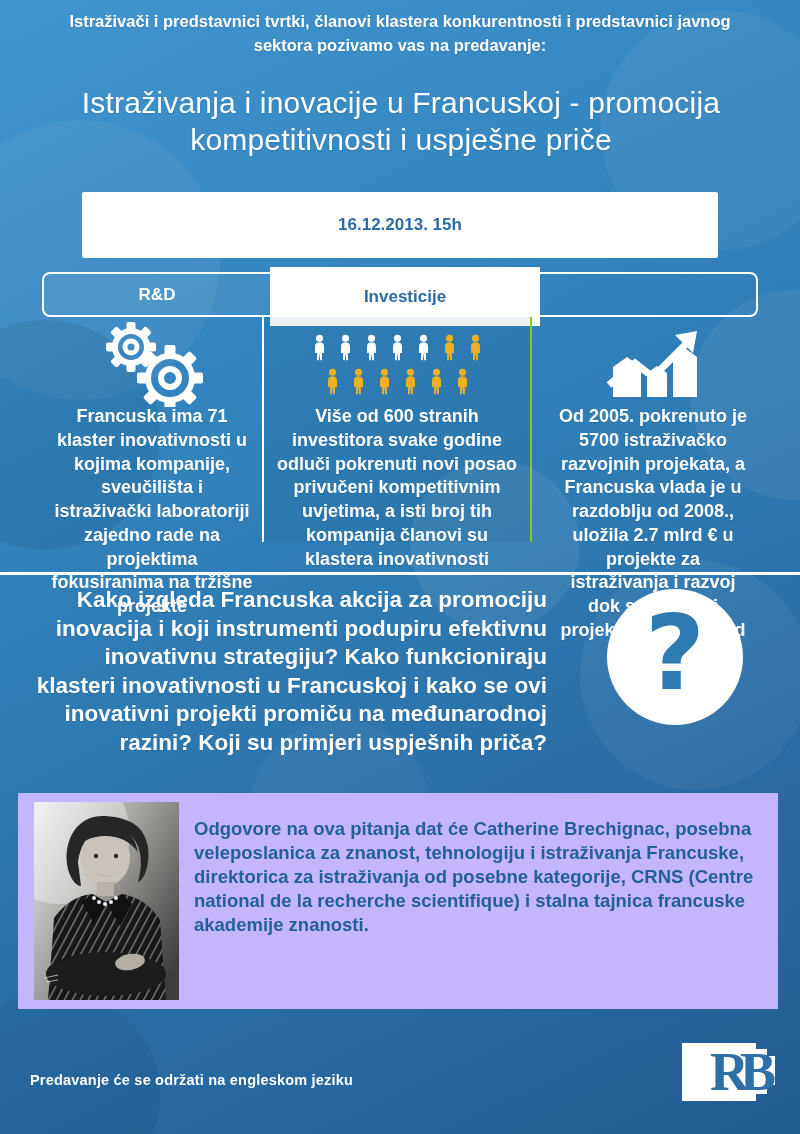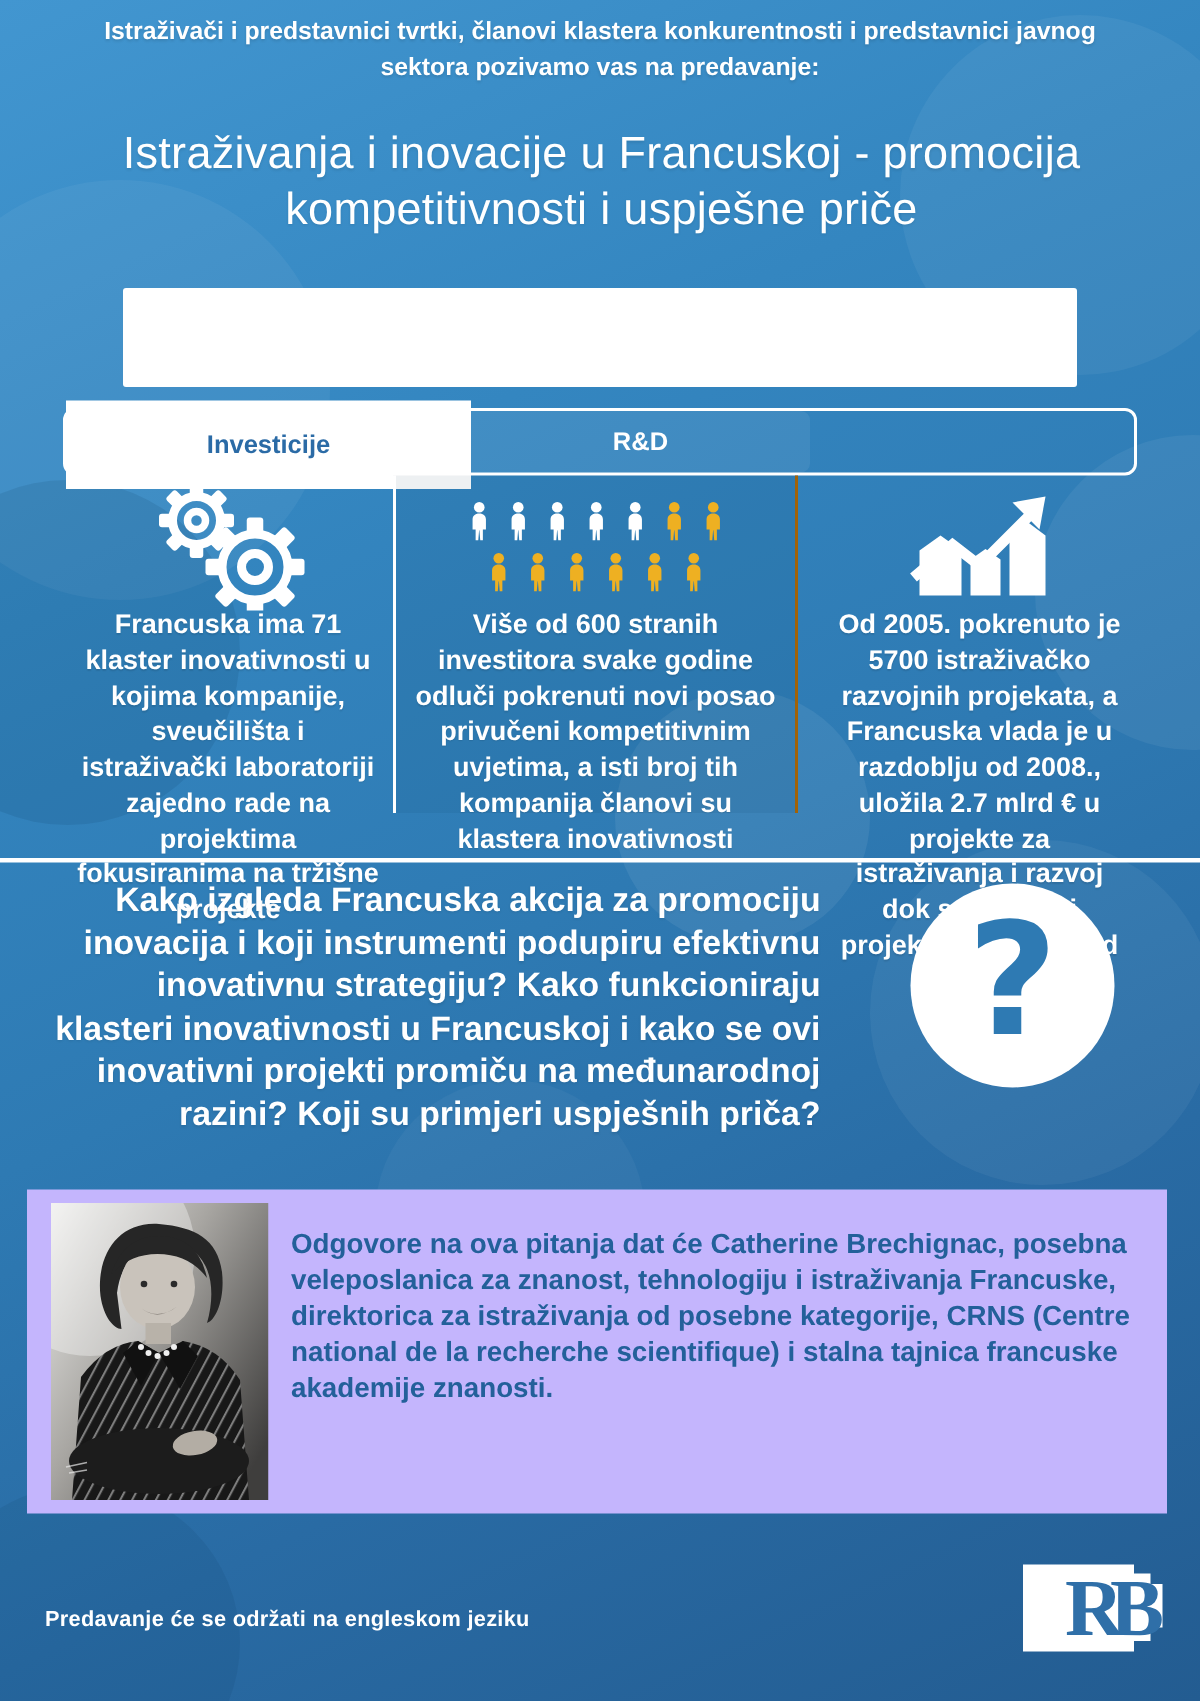--- a/index.html
+++ b/index.html
@@ -53,21 +53,21 @@
   .tab.right { width:226px; border-radius:0 6px 6px 0; }
   .tab.active {
     width:270px; background:#ffffff; color:#2b6ba6;
     margin-top:-7px; height:59px; z-index:2;
   }
   .columns { left:42px; top:317px; width:716px; height:225px; display:flex; }
   .col { text-align:center; }
   .col.left { width:220px; }
   .col.mid {
     width:270px;
-    border-left:2px solid #ffffff; border-right:2px solid #a16207;
+    border-left:2px solid #ffffff; border-right:2px solid #84cc16;
     background:rgba(5,40,75,0.07);
     text-align:center;
   }
   .col.rightc { width:226px;padding-left:16px; }
   .icon-area { height:88px; display:flex; align-items:center; justify-content:center; padding-top:6px; }
   .col-text {
     font-size:18px; font-weight:700; line-height:1.32; padding:0 8px;
     text-shadow:0 1px 1px rgba(0,0,0,0.10);
   }
   .person-rows { display:flex; flex-direction:column; gap:7px; }
@@ -119,25 +119,26 @@
 <div class="bokeh b4"></div>
 <div class="bokeh b5"></div>
 <div class="bokeh b6"></div>
 <div class="bokeh b7"></div>
 <div class="bokeh b8"></div>
 
 <div class="layer intro">Istraživači i predstavnici tvrtki, članovi klastera konkurentnosti i predstavnici javnog sektora pozivamo vas na predavanje:</div>
 <div class="layer title">Istraživanja i inovacije u Francuskoj - promocija kompetitivnosti i uspješne priče</div>
 
 <div class="layer datebox">
+  <div>16.12.2013. 15h</div>
 </div>
 
 <div class="layer tabs">
+  <div class="tab right">R&amp;D</div>
   <div class="tab active">Investicije</div>
-  <div class="tab right">R&amp;D</div>
 </div>
 
 <div class="layer columns">
 
   <div class="col left">
     <div class="icon-area">
       <svg width="118" height="86" viewBox="0 0 118 86" fill="none">
         <g stroke="#ffffff" stroke-width="6">
           <g fill="#ffffff" stroke="none">
             <g transform="translate(38,26)">

